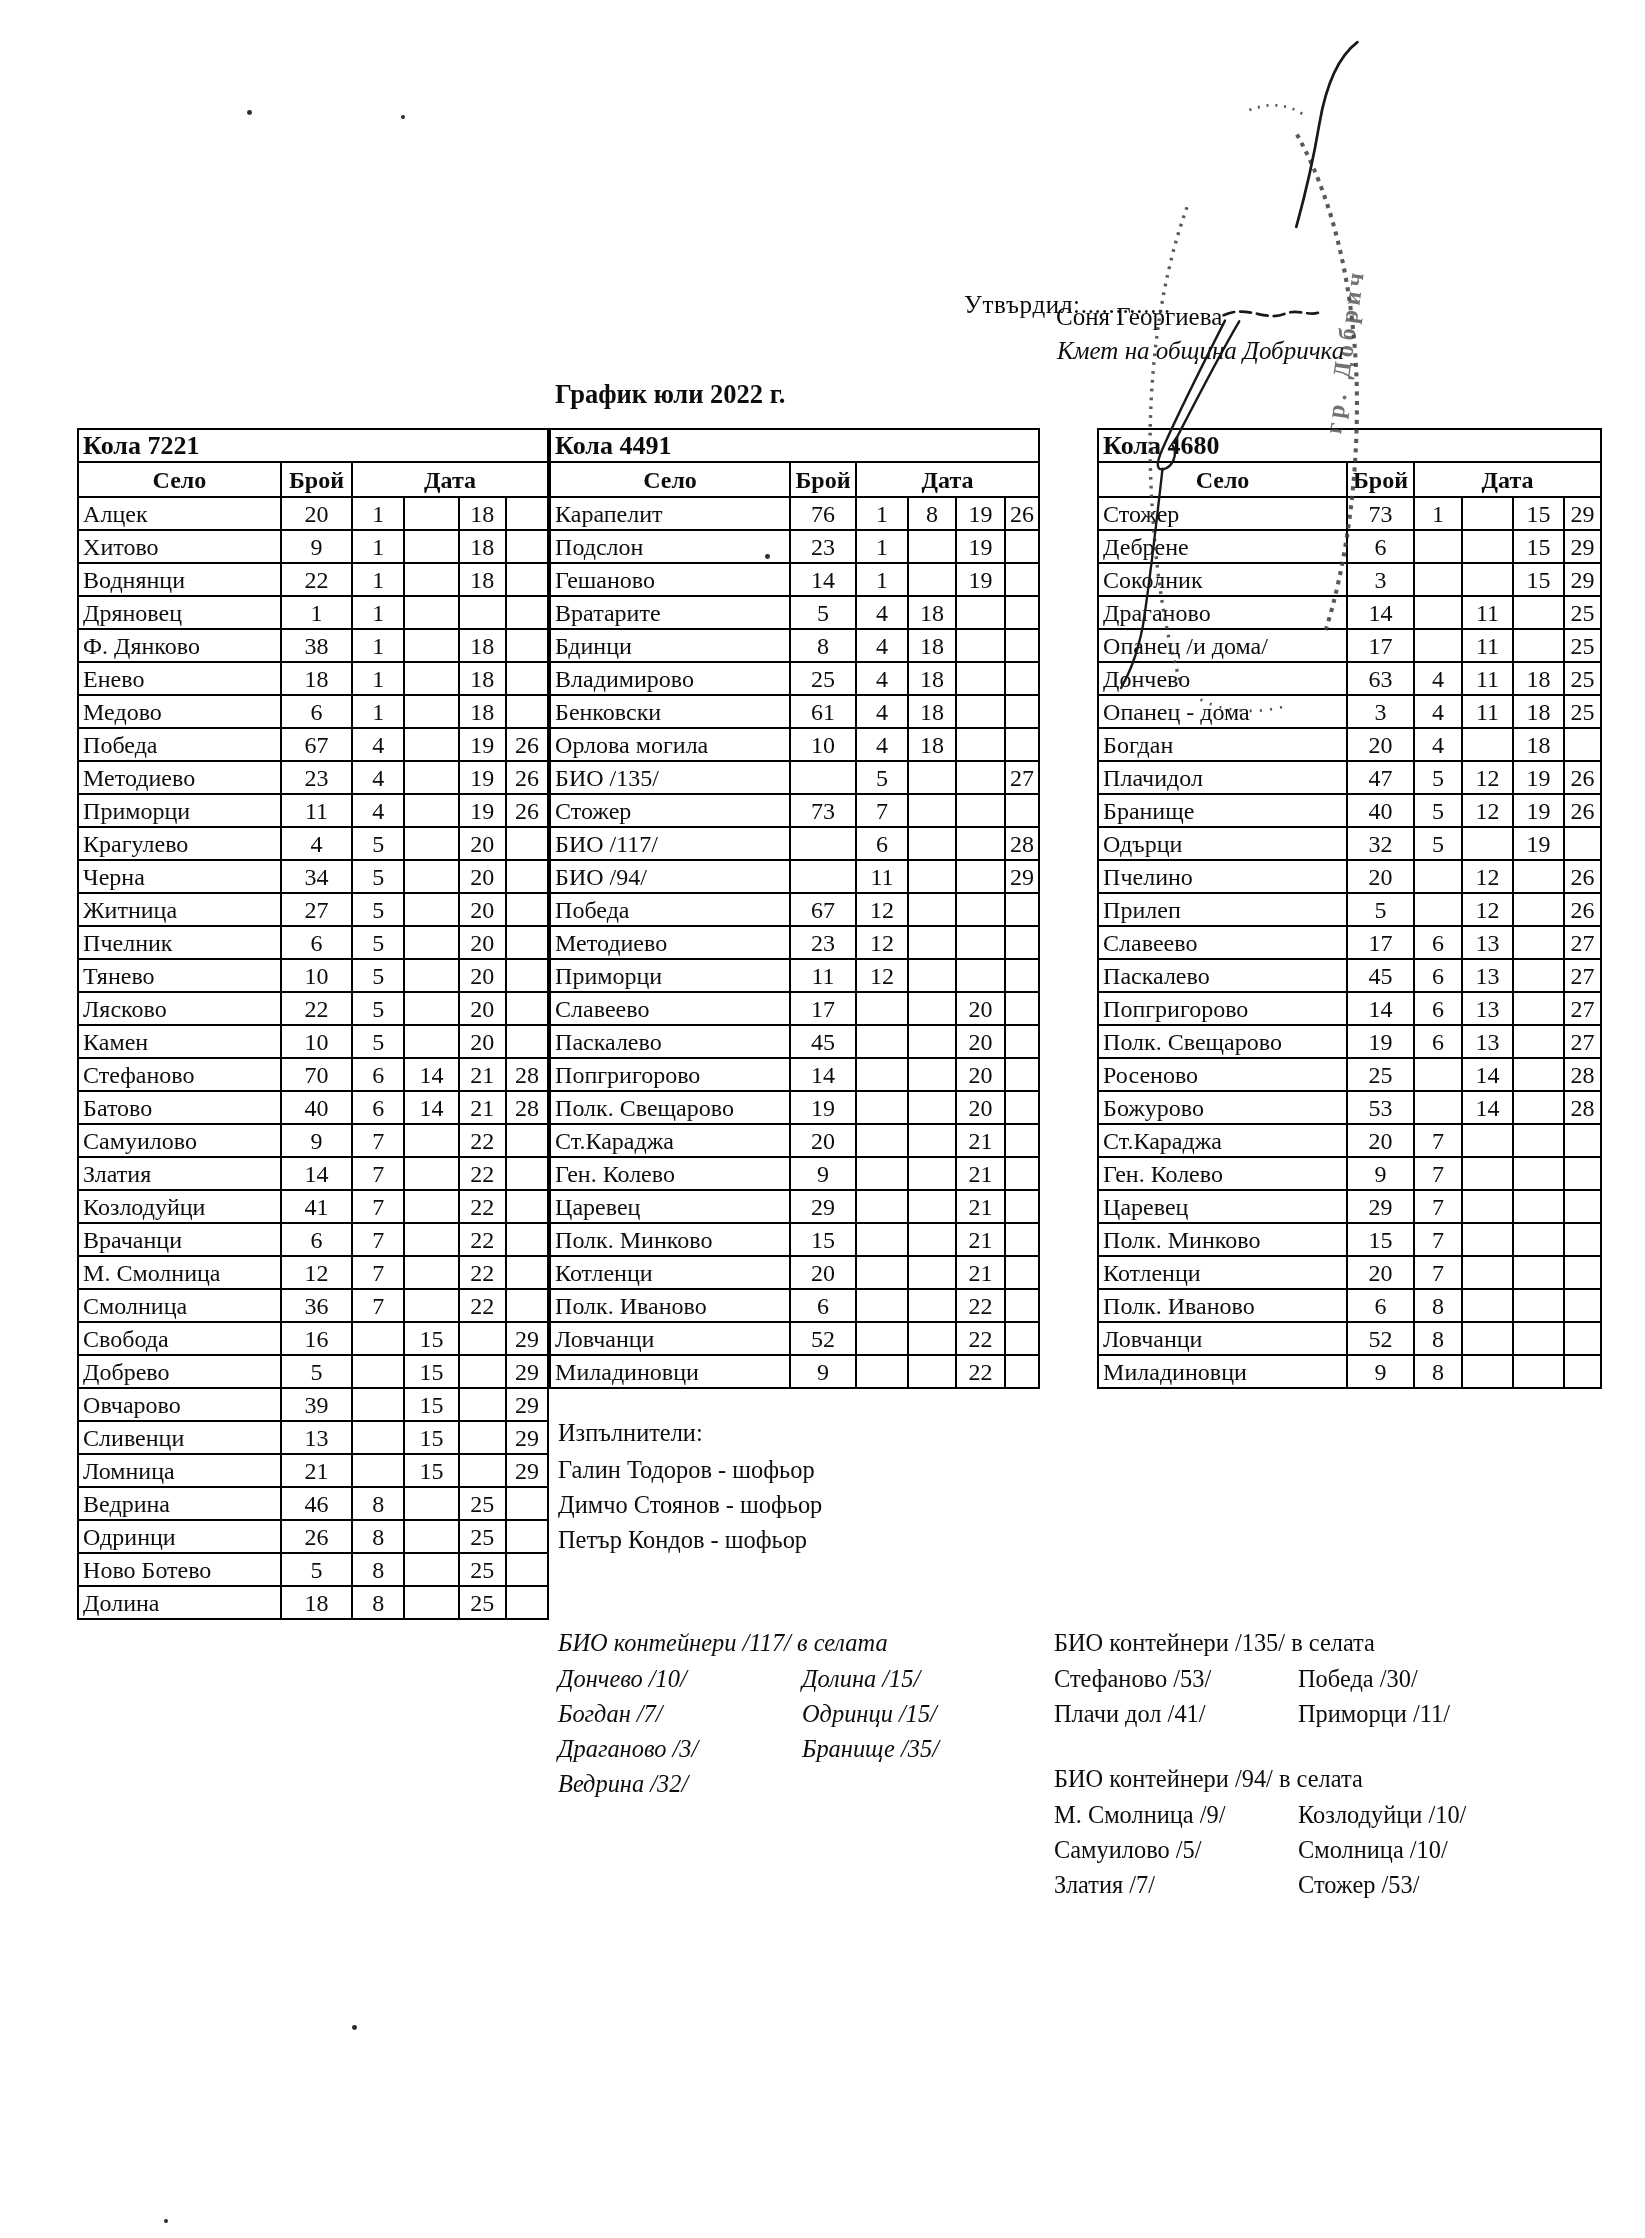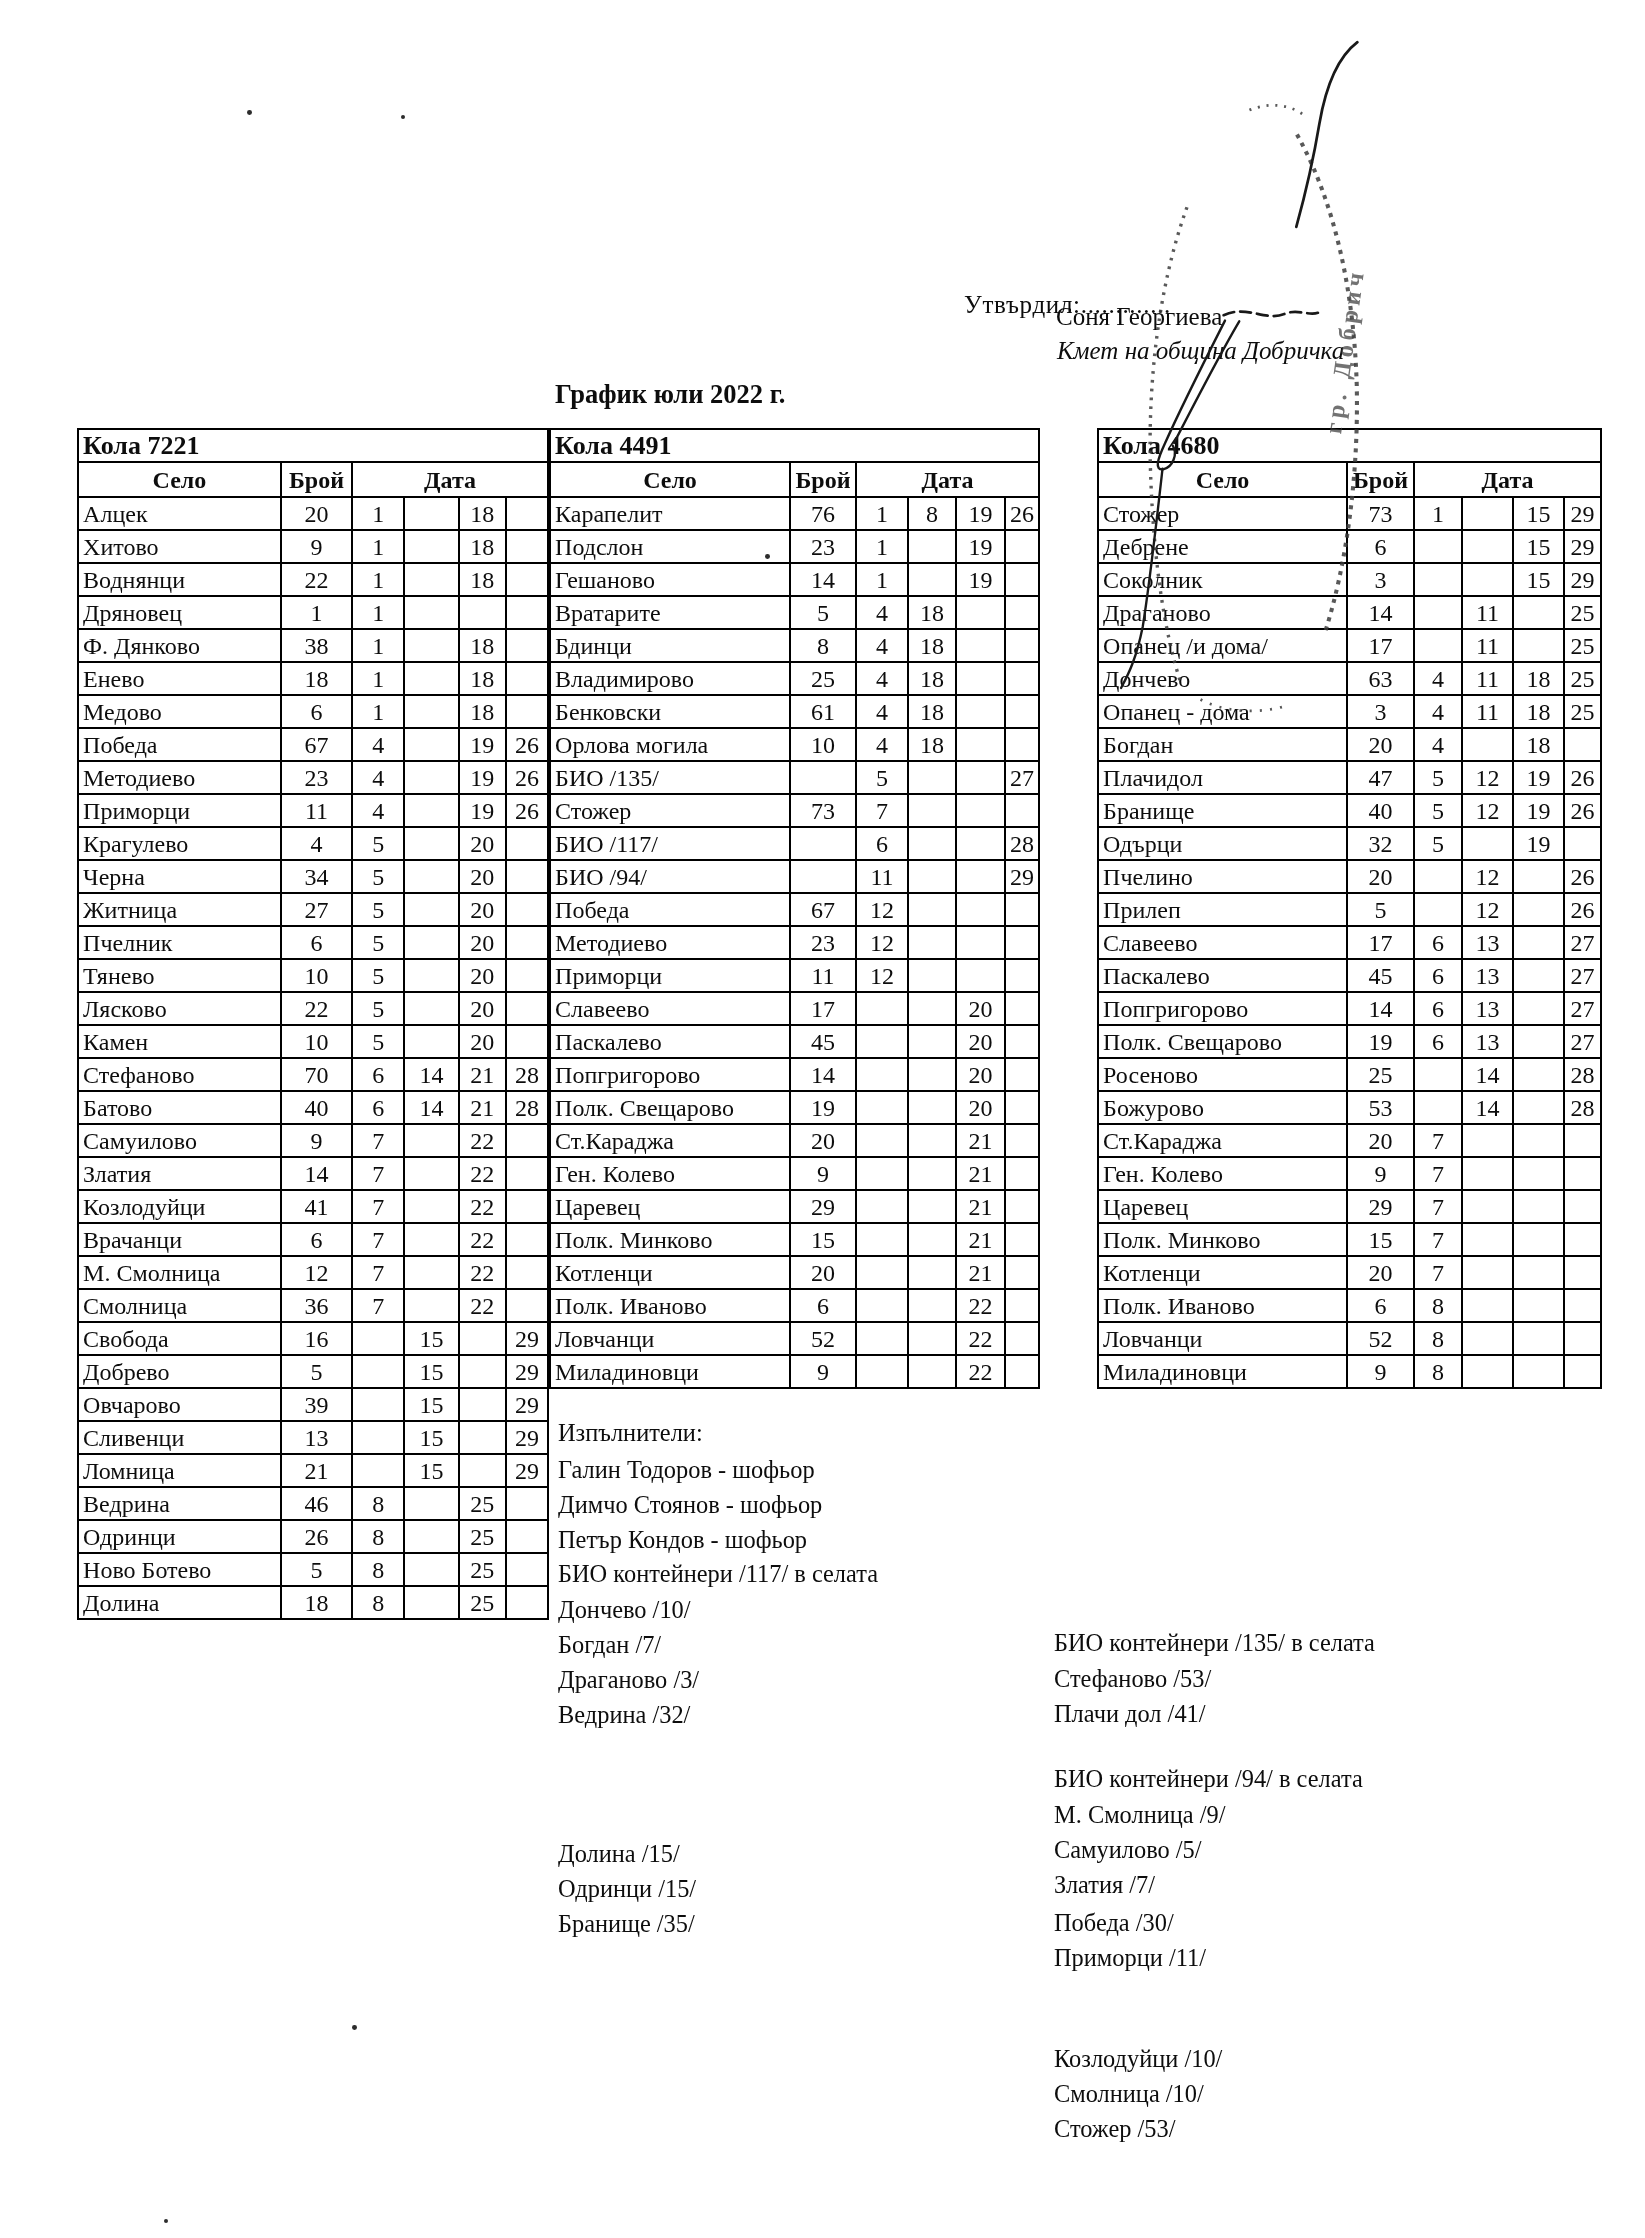--- a/index.html
+++ b/index.html
@@ -24,21 +24,21 @@
   }
   .grid thead tr.t-title th { height:31px; font-size:26px; font-weight:bold; text-align:left; }
   .grid thead tr.t-cols  th { height:33px; font-size:24px; font-weight:bold; text-align:center; }
   .grid td.village { text-align:left; }
   .grid td.num { text-align:center; padding:0 1.4px; }
   .grid { border:2.7px solid #000; }
 
   
   .exec-line, .bio-item { font-size:24.4px; height:35px; line-height:35px; white-space:nowrap; }
   .bio-title { font-size:24.4px; height:37px; line-height:37px; white-space:nowrap; }
-  .bio-cols { display:flex;flex-direction:column; }
+  .bio-cols { display:flex; }
   .bio-col1 { width:244px; flex:0 0 244px; }
   .bio-col2 { flex:1; }
 
   
   svg.ink { position:absolute; left:0; top:0; pointer-events:none; }
   .speck { position:absolute; background:#2c2c2c; border-radius:50%; }
 </style>
 </head>
 <body>
 
@@ -829,21 +829,21 @@
   <div class="abs" style="left:558px; top:1414px;">
     <div class="exec-line" style="height:38px;line-height:38px;">Изпълнители:</div>
     <div>
 
     <div class="exec-line">Галин Тодоров - шофьор</div>
         <div class="exec-line">Димчо Стоянов - шофьор</div>
         <div class="exec-line">Петър Кондов - шофьор</div>
       </div>
   </div>
 
-  <div class="abs" style="left:558px; top:1555px; width:475px;">
+  <div class="abs" style="left:558px; top:1624px; width:475px;font-style:italic;">
     <div class="bio-title">БИО контейнери /117/ в селата</div>
     <div class="bio-cols">
       <div class="bio-col1">
 
       <div class="bio-item">Дончево /10/</div>
           <div class="bio-item">Богдан /7/</div>
           <div class="bio-item">Драганово /3/</div>
           <div class="bio-item">Ведрина /32/</div>
         </div>
       <div class="bio-col2">

